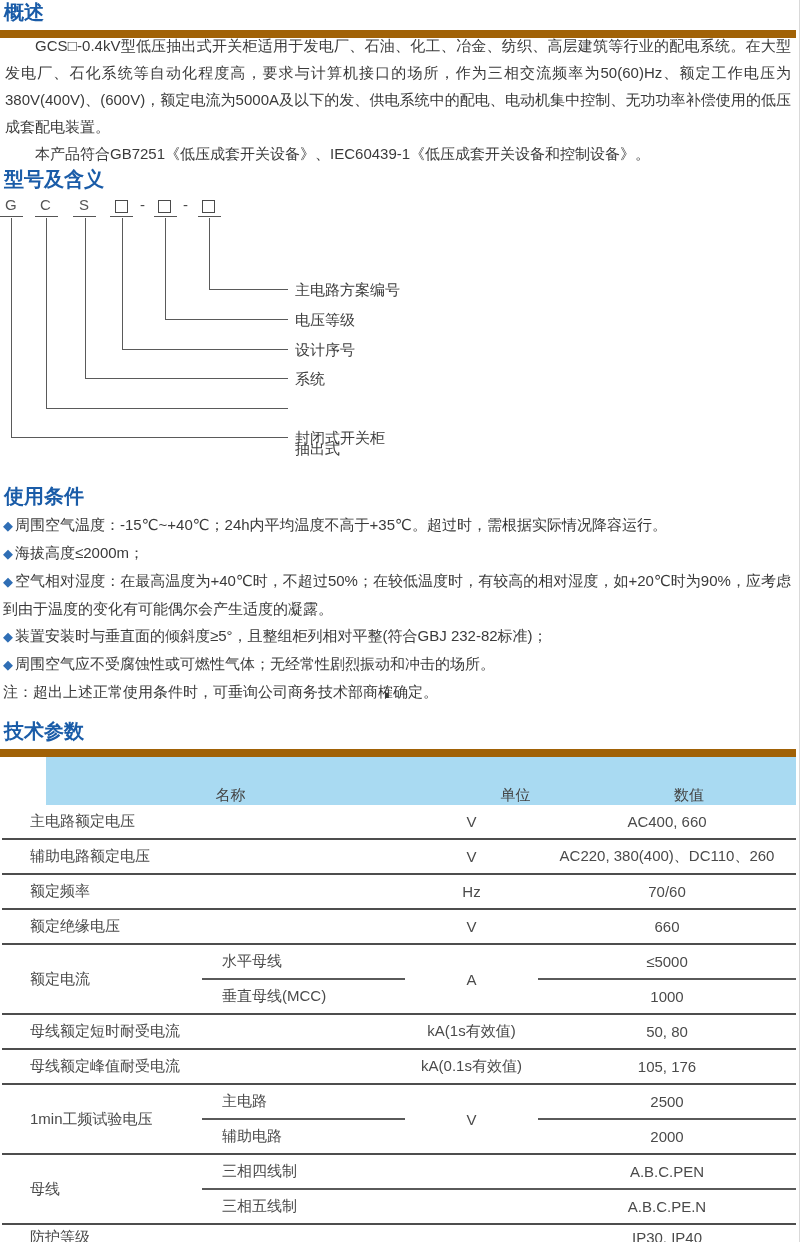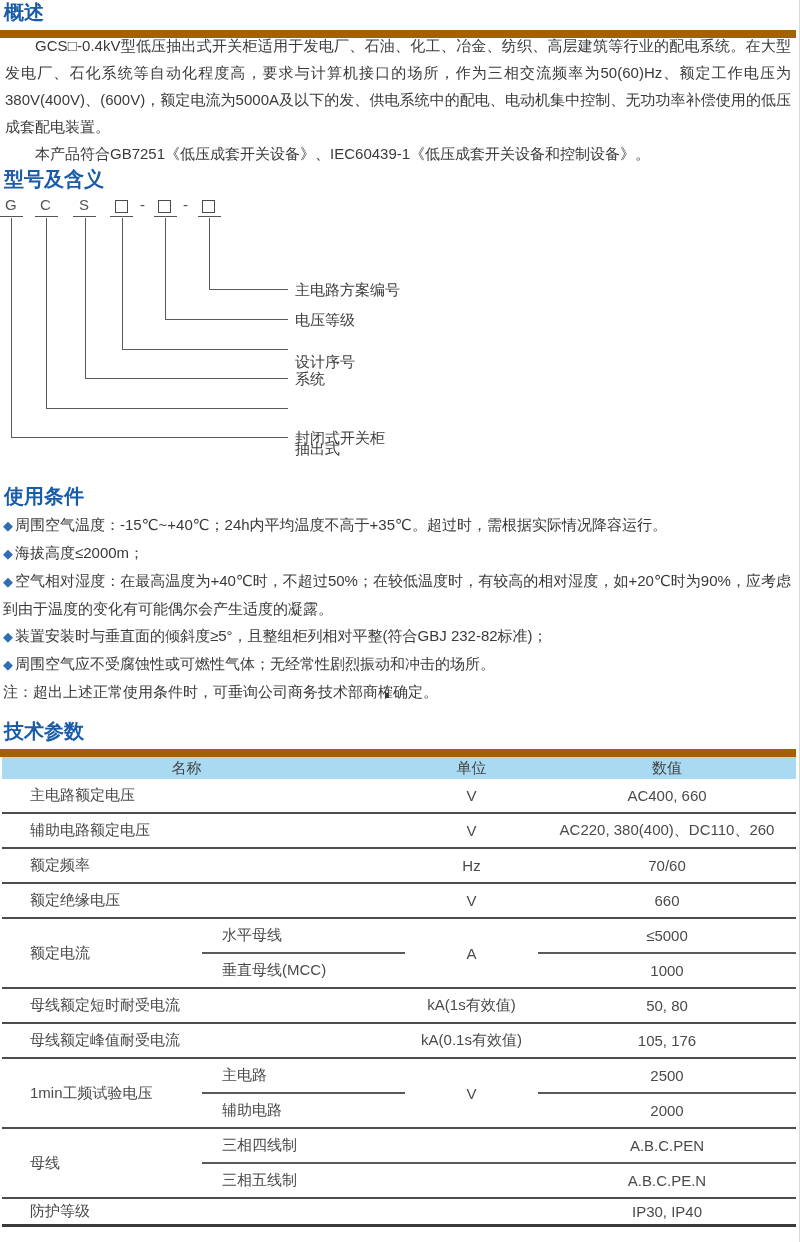--- a/index.html
+++ b/index.html
@@ -35,21 +35,21 @@
   .diagram-label { position: absolute; left: 295px; font-size: 15px; color: #3c3c3c; line-height: 20px; white-space: nowrap; }
 
   
   #conditions { position: absolute; top: 511px; left: 3px; right: 8px; }
   .cond-item { font-size: 15px; line-height: 27px; color: #3a3a3a; text-align: justify; }
   .diamond { color: #2f6eb5; font-size: 13px; margin-right: 2px; }
   .cond-note { font-size: 15px; line-height: 27px; color: #3a3a3a; }
 
   
   #params-table { position: absolute; top: 757px; left: 2px; right: 3px; font-size: 15px; color: #4a4a4a; }
-  .t-header { display: flex; height: 22px; background: #a9daf2; align-items: center; }
+  .t-header { display: flex; height: 48px; background: #a9daf2; align-items: flex-end; margin-left: 44px; }
   .t-header .h-name  { width: 403px; text-align: center; padding-right: 34px; color: #444; }
   .t-header .h-unit  { width: 133px; text-align: center; color: #444; }
   .t-header .h-value { flex: 1; text-align: center; color: #444; }
 
   .t-row { display: flex; border-bottom: 2px solid #4d4d4d; align-items: stretch; }
   .t-row.simple { height: 35px; }
   .t-row.dbl { height: 70px; }
   .t-row.last { height: 28px; border-bottom: 3px solid #3a3a3a; }
 
   .c-name-wide { width: 403px; display: flex; align-items: center; padding-left: 28px; }
@@ -98,21 +98,21 @@
 
     <div class="connector" style="left:209px; width:79px;  height:72px;"></div>
     <div class="connector" style="left:165px; width:123px; height:102px;"></div>
     <div class="connector" style="left:122px; width:166px; height:132px;"></div>
     <div class="connector" style="left:85px;  width:203px; height:161px;"></div>
     <div class="connector" style="left:46px;  width:242px; height:191px;"></div>
     <div class="connector" style="left:11px;  width:277px; height:220px;"></div>
 
     <span class="diagram-label" style="top:84px;">主电路方案编号</span>
     <span class="diagram-label" style="top:114px;">电压等级</span>
-    <span class="diagram-label" style="top:156px;">设计序号</span>
+    <span class="diagram-label" style="top:144px;">设计序号</span>
     <span class="diagram-label" style="top:173px;">系统</span>
     <span class="diagram-label" style="top:203px;margin-top:40px;">抽出式</span>
     <span class="diagram-label" style="top:232px;">封闭式开关柜</span>
   </div>
 
   <div class="sec-heading" style="top:485px;">使用条件</div>
 
   <div id="conditions">
     <div class="cond-item">
       <span class="diamond">◆</span><span>周围空气温度：-15℃~+40℃；24h内平均温度不高于+35℃。超过时，需根据实际情况降容运行。</span>

